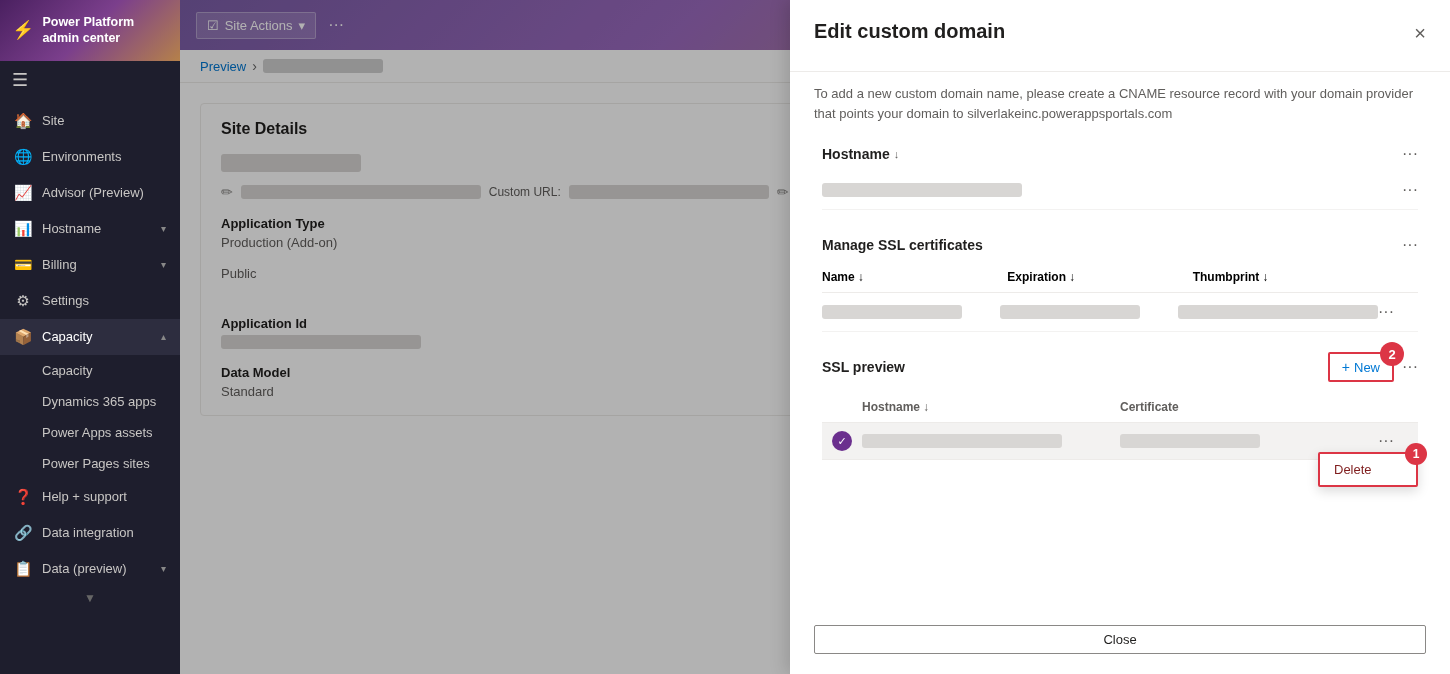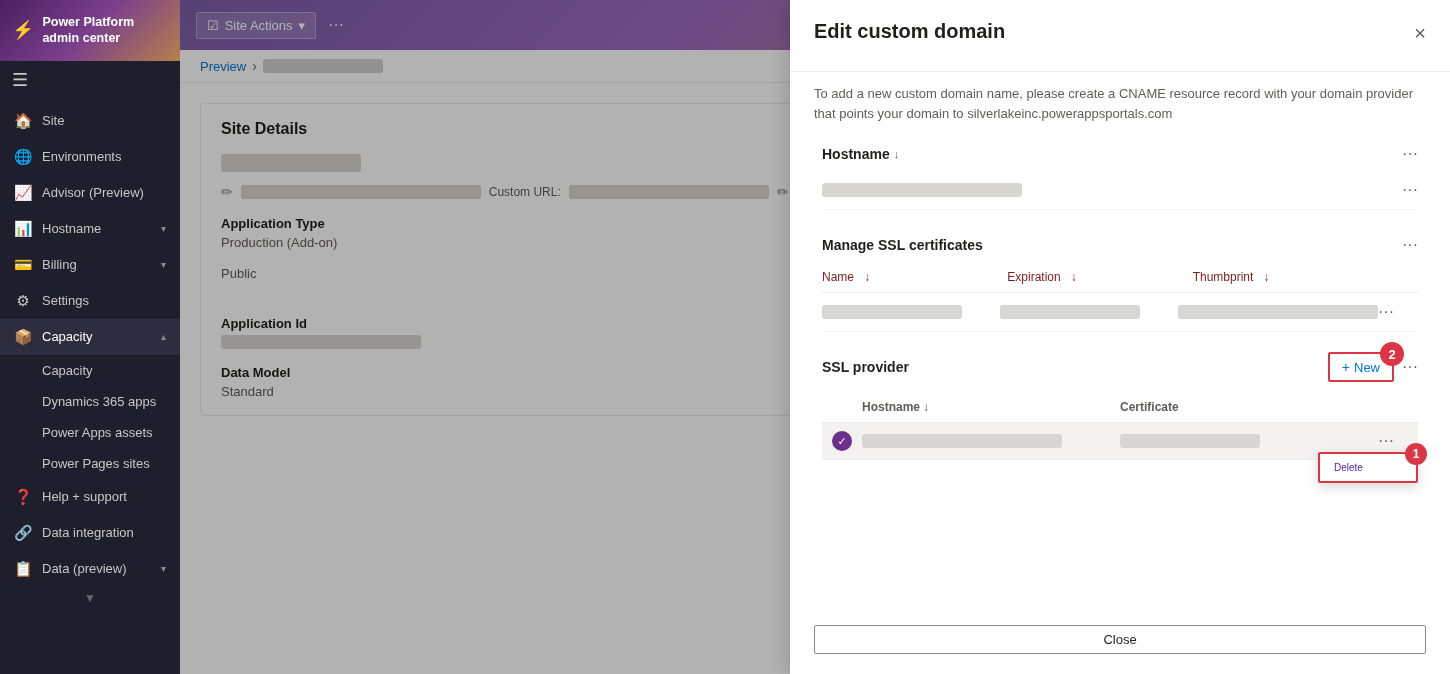--- a/index.html
+++ b/index.html
@@ -282,25 +282,25 @@
     
     .ssl-section { margin-top: 16px; }
     .ssl-table-header {
       display: grid;
       grid-template-columns: 1fr 1fr 1fr 40px;
       padding: 8px 0;
       border-bottom: 1px solid #edebe9;
     }
     .ssl-col-header {
       font-size: 12px;
-      font-weight: 400;
-      color: #7f1d1d;
-      display: flex;
-      align-items: center;
-      gap: 10px;
+      font-weight: 700;
+      color: #000000;
+      display: flex;
+      align-items: center;
+      gap: 3px;
     }
     .ssl-table-row {
       display: grid;
       grid-template-columns: 1fr 1fr 1fr 40px;
       padding: 10px 0;
       border-bottom: 1px solid #f3f2f1;
       align-items: center;
     }
 
     
@@ -396,22 +396,22 @@
       top: 100%;
       background: white;
       border: 2px solid #dc3545;
       box-shadow: 0 4px 12px rgba(0,0,0,0.15);
       min-width: 100px;
       z-index: 300;
       border-radius: 2px;
     }
     .delete-option {
       padding: 8px 14px;
-      font-size: 10px;
-      color: #4c1d95;
+      font-size: 13px;
+      color: #7f1d1d;
       cursor: pointer;
     }
     .dropdown-badge {
       width: 22px;
       height: 22px;
       border-radius: 50%;
       background: #dc3545;
       color: white;
       font-size: 12px;
       font-weight: 700;
@@ -659,21 +659,21 @@
           <div class="blurred-bar blurred-bar-lg"></div>
         </div>
         <div>
           <span class="more-icon">···</span>
         </div>
       </div>
     </div>
 
     <div class="bindings-section">
       <div class="bindings-header-row">
-        <div class="bindings-title">SSL provider</div>
+        <div class="bindings-title">SSL preview</div>
         <div class="bindings-actions">
           <button class="new-btn" style="position:relative;">
             <span class="new-btn-plus">+</span>
             <span>New</span>
             <div class="badge-circle">2</div>
           </button>
           <span class="more-icon">···</span>
         </div>
       </div>
       <div class="bindings-table-header">

